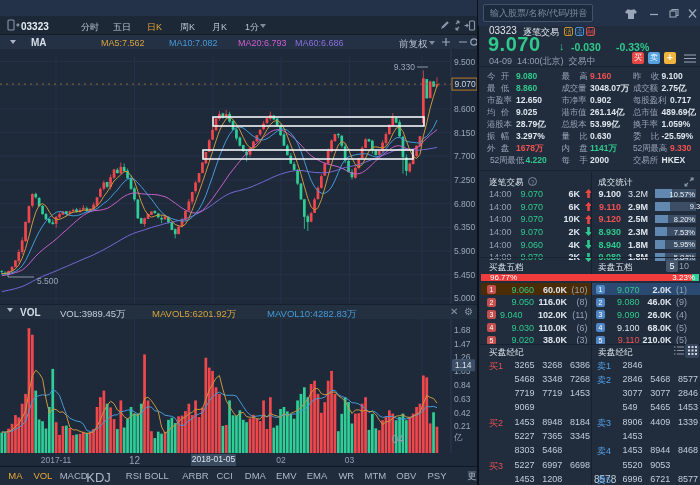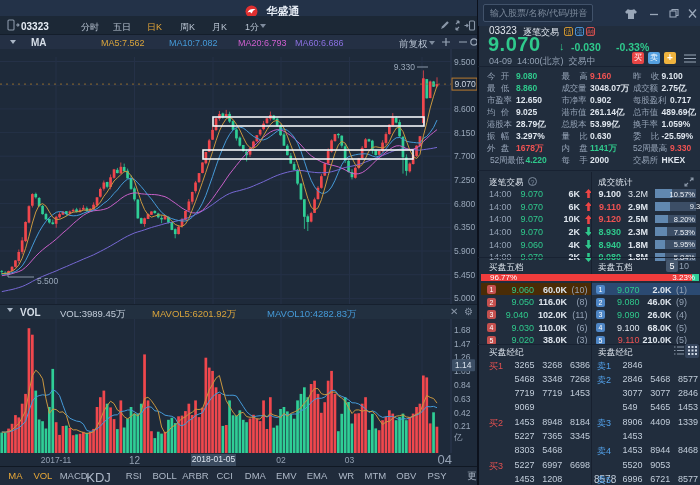--- a/index.html
+++ b/index.html
@@ -3,26 +3,20 @@
 *{margin:0;padding:0;box-sizing:border-box}
 html,body{width:700px;height:485px;overflow:hidden;background:#1e2a3a;
 font-family:"Liberation Sans",sans-serif;-webkit-font-smoothing:antialiased}
 #app{position:relative;width:700px;height:485px;background:#1e2a3a;overflow:hidden}
 .abs{position:absolute}
 .g{color:#2fc98c}.r{color:#ef5252}.w{color:#dfe6ee}.gy{color:#94a2b5}
 </style></head>
 <body>
 <div id="app">
 <div class="abs" style="left:0;top:0;width:478px;height:16px;background:#233248"></div>
-<div class="abs" style="left:245px;top:2px;width:120px;height:14px">
-<svg width="13" height="13" viewBox="0 0 13 13" style="vertical-align:-2px">
-        <circle cx="6.5" cy="6.5" r="6" fill="#e03030"></circle>
-        <path d="M2.5 7.5 C4 4.5 6 3.5 10.5 4.2 C8.5 5.2 7.5 6 6.8 8.6 C5.5 6.8 4.5 6.6 2.5 7.5 Z" fill="#fff"></path>
-      </svg>
-<span style="color:#e6ecf4;font-size:11px;font-weight:bold;margin-left:4px;vertical-align:1px">华盛通</span></div>
 <div class="abs" style="left:0;top:16px;width:478px;height:19px;background:#1c2836;border-bottom:1px solid #141e2b"></div>
 <div class="abs" style="left:21px;top:21px;color:#e6ecf4;font-weight:bold;font-size:10px">03323</div>
 <div class="abs" style="left:81px;top:21px;color:#b9c4d2;font-weight:normal;font-size:9px">分时</div>
 <div class="abs" style="left:113px;top:21px;color:#b9c4d2;font-weight:normal;font-size:9px">五日</div>
 <div class="abs" style="left:147px;top:21px;color:#e8a838;font-weight:normal;font-size:9px">日K</div>
 <div class="abs" style="left:180px;top:21px;color:#b9c4d2;font-weight:normal;font-size:9px">周K</div>
 <div class="abs" style="left:212px;top:21px;color:#b9c4d2;font-weight:normal;font-size:9px">月K</div>
 <div class="abs" style="left:245px;top:21px;color:#b9c4d2;font-weight:normal;font-size:9px">1分</div>
 <div class="abs" style="left:260px;top:24px;width:0;height:0;border-left:3.5px solid transparent;border-right:3.5px solid transparent;border-top:4px solid #7e8b9d"></div>
 <svg class="abs" style="left:7px;top:19px" width="13" height="12" viewBox="0 0 13 12">
@@ -508,29 +502,29 @@
 <div class="abs" style="left:60px;top:308px;color:#c3cdda;font-size:9.5px">VOL:3989.45万</div>
 <div class="abs" style="left:152px;top:308px;color:#d9a43c;font-size:9.5px">MAVOL5:6201.92万</div>
 <div class="abs" style="left:267px;top:308px;color:#459ad8;font-size:9.5px">MAVOL10:4282.83万</div>
 <div class="abs" style="left:450px;top:306px;color:#8a97a8;font-size:10px">✕</div>
 <div class="abs" style="left:464px;top:306px;color:#8a97a8;font-size:10px">⚙</div>
 <div class="abs" style="left:0;top:453px;width:478px;height:13px;background:#1e2a3a"></div>
 <div class="abs" style="left:26px;top:455px;width:60px;text-align:center;color:#95a2b4;font-size:8.5px">2017-11</div>
 <div class="abs" style="left:104.5px;top:455px;width:60px;text-align:center;color:#95a2b4;font-size:10px">12</div>
 <div class="abs" style="left:251px;top:455px;width:60px;text-align:center;color:#95a2b4;font-size:8.5px">02</div>
 <div class="abs" style="left:319.5px;top:455px;width:60px;text-align:center;color:#95a2b4;font-size:8.5px">03</div>
-<div class="abs" style="left:392px;top:452px;width:60px;text-align:right;color:#95a2b4;font-size:13px">04</div>
+<div class="abs" style="left:392px;top:433px;width:60px;text-align:left;color:#95a2b4;font-size:11px">04</div>
 <div class="abs" style="left:191px;top:454px;width:45px;height:11.5px;background:#3c4c60;color:#dde5ef;font-size:8.5px;text-align:center;line-height:11.5px">2018-01-05</div>
 <div class="abs" style="left:0;top:466px;width:478px;height:19px;background:#202b3b;border-top:1px solid #101823"></div>
 <div class="abs" style="left:-4.6px;top:470px;width:40px;text-align:center;color:#e8a838;font-size:9.5px">MA</div>
 <div class="abs" style="left:22.9px;top:470px;width:40px;text-align:center;color:#e8a838;font-size:9.5px">VOL</div>
 <div class="abs" style="left:53.7px;top:470px;width:40px;text-align:center;color:#aeb9c8;font-size:9.5px">MACD</div>
 <div class="abs" style="left:86.3px;top:470px;width:20px;text-align:center;color:#aeb9c8;font-size:13px">KDJ</div>
 <div class="abs" style="left:113.69999999999999px;top:470px;width:40px;text-align:center;color:#aeb9c8;font-size:9.5px">RSI</div>
-<div class="abs" style="left:144.6px;top:470px;width:40px;text-align:center;color:#aeb9c8;font-size:9.5px">BOLL</div>
+<div class="abs" style="left:144.6px;top:470px;width:40px;text-align:left;color:#aeb9c8;font-size:9.5px">BOLL</div>
 <div class="abs" style="left:175.4px;top:470px;width:40px;text-align:center;color:#aeb9c8;font-size:9.5px">ARBR</div>
 <div class="abs" style="left:204.6px;top:470px;width:40px;text-align:center;color:#aeb9c8;font-size:9.5px">CCI</div>
 <div class="abs" style="left:235.4px;top:470px;width:40px;text-align:center;color:#aeb9c8;font-size:9.5px">DMA</div>
 <div class="abs" style="left:266.3px;top:470px;width:40px;text-align:center;color:#aeb9c8;font-size:9.5px">EMV</div>
 <div class="abs" style="left:297px;top:470px;width:40px;text-align:center;color:#aeb9c8;font-size:9.5px">EMA</div>
 <div class="abs" style="left:326.3px;top:470px;width:40px;text-align:center;color:#aeb9c8;font-size:9.5px">WR</div>
 <div class="abs" style="left:355.4px;top:470px;width:40px;text-align:center;color:#aeb9c8;font-size:9.5px">MTM</div>
 <div class="abs" style="left:386.3px;top:470px;width:40px;text-align:center;color:#aeb9c8;font-size:9.5px">OBV</div>
 <div class="abs" style="left:417px;top:470px;width:40px;text-align:center;color:#aeb9c8;font-size:9.5px">PSY</div>
 <div class="abs" style="left:446.3px;top:470px;width:40px;text-align:right;color:#aeb9c8;font-size:9.5px">更多</div>
@@ -740,21 +734,21 @@
 <div class="abs gy" style="left:664.5px;top:284.8px;width:22.5px;text-align:right;font-size:9px">(1)</div>
 <div class="abs" style="left:487px;top:297.9px;width:9px;height:9px;background:#c4504e;border-radius:2px;color:#fff;font-size:7px;text-align:center;line-height:9px">2</div>
 <div class="abs g" style="left:500px;top:297.4px;width:34px;text-align:right;font-size:9px">9.050</div>
 <div class="abs w" style="left:535px;top:297.4px;width:32px;text-align:right;font-size:9px;font-weight:bold">116.0K</div>
 <div class="abs gy" style="left:565px;top:297.4px;width:22.5px;text-align:right;font-size:9px">(8)</div>
 <div class="abs" style="left:596px;top:297.9px;width:9px;height:9px;background:#4e86c6;border-radius:2px;color:#fff;font-size:7px;text-align:center;line-height:9px">2</div>
 <div class="abs g" style="left:605px;top:297.4px;width:34.5px;text-align:right;font-size:9px">9.080</div>
 <div class="abs w" style="left:641px;top:297.4px;width:30.5px;text-align:right;font-size:9px;font-weight:bold">46.0K</div>
 <div class="abs gy" style="left:664.5px;top:297.4px;width:22.5px;text-align:right;font-size:9px">(9)</div>
 <div class="abs" style="left:487px;top:310.4px;width:9px;height:9px;background:#c4504e;border-radius:2px;color:#fff;font-size:7px;text-align:center;line-height:9px">3</div>
-<div class="abs g" style="left:500px;top:309.9px;width:34px;text-align:center;font-size:9px">9.040</div>
+<div class="abs g" style="left:500px;top:309.9px;width:34px;text-align:left;font-size:9px">9.040</div>
 <div class="abs w" style="left:535px;top:309.9px;width:32px;text-align:right;font-size:9px;font-weight:bold">102.0K</div>
 <div class="abs gy" style="left:565px;top:309.9px;width:22.5px;text-align:right;font-size:9px">(11)</div>
 <div class="abs" style="left:596px;top:310.4px;width:9px;height:9px;background:#4e86c6;border-radius:2px;color:#fff;font-size:7px;text-align:center;line-height:9px">3</div>
 <div class="abs g" style="left:605px;top:309.9px;width:34.5px;text-align:right;font-size:9px">9.090</div>
 <div class="abs w" style="left:641px;top:309.9px;width:30.5px;text-align:right;font-size:9px;font-weight:bold">26.0K</div>
 <div class="abs gy" style="left:664.5px;top:309.9px;width:22.5px;text-align:right;font-size:9px">(4)</div>
 <div class="abs" style="left:487px;top:323.0px;width:9px;height:9px;background:#c4504e;border-radius:2px;color:#fff;font-size:7px;text-align:center;line-height:9px">4</div>
 <div class="abs g" style="left:500px;top:322.5px;width:34px;text-align:right;font-size:9px">9.030</div>
 <div class="abs w" style="left:535px;top:322.5px;width:32px;text-align:right;font-size:9px;font-weight:bold">110.0K</div>
 <div class="abs gy" style="left:565px;top:322.5px;width:22.5px;text-align:right;font-size:9px">(6)</div>

